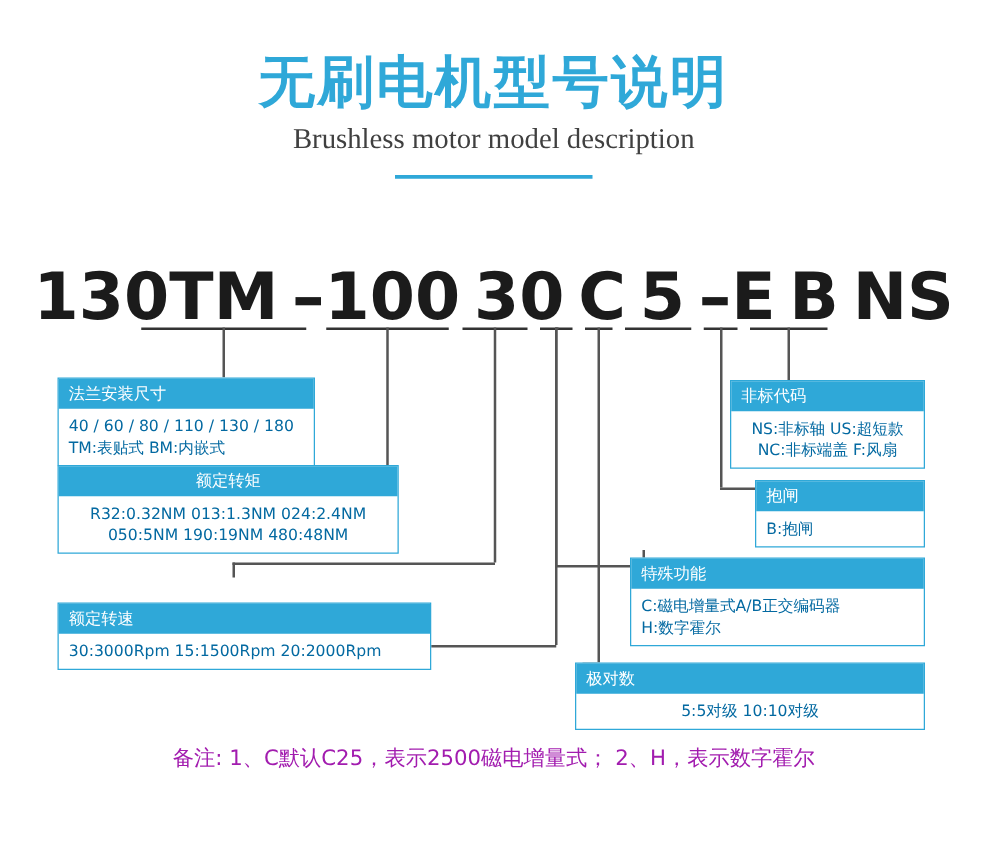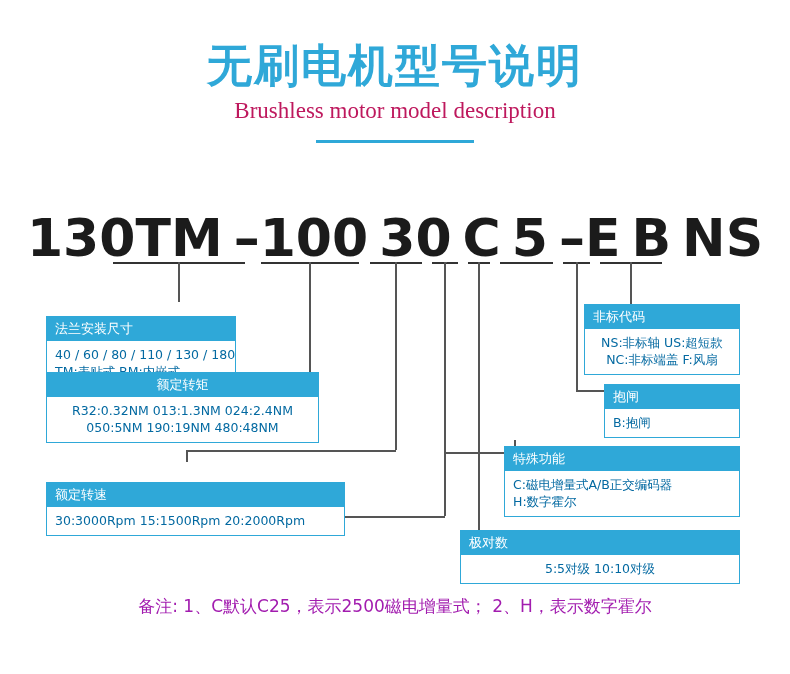--- a/index.html
+++ b/index.html
@@ -17,21 +17,21 @@
   .title-cn{
     position:absolute;left:0;top:36px;width:790px;
     text-align:center;
     font-size:45px;font-weight:bold;color:#2fa8d8;
     letter-spacing:2px;
     font-family:"DejaVu Sans","Liberation Sans",sans-serif;
   }
   .title-en{
     position:absolute;left:0;top:98px;width:790px;
     text-align:center;
-    font-size:23px;color:#be185d;
+    font-size:23px;color:#404040;
     font-family:"Liberation Serif","DejaVu Serif",serif;
   }
   .title-rule{
     position:absolute;left:316px;top:140px;width:158px;height:3px;
     background:#2fa8d8;
   }
 
   
   .code{
     position:absolute;top:208px;left:0;width:790px;
@@ -136,21 +136,21 @@
   <div class="vline" style="left:514px;top:440px;height:12px;"></div>
 
   <div class="vline" style="left:478px;top:262px;height:268px;"></div>
   <div class="hline" style="left:466px;top:530px;width:14px;"></div>
 
   <div class="vline" style="left:576px;top:262px;height:128px;"></div>
   <div class="hline" style="left:576px;top:390px;width:30px;"></div>
 
   <div class="vline" style="left:630px;top:262px;height:42px;"></div>
 
-  <div class="box" style="left:46px;top:302px;width:190px;margin-top:14px;">
+  <div class="box" style="left:46px;top:302px;width:206px;">
     <div class="hd">法兰安装尺寸</div>
     <div class="bd">
       <div class="row">40 / 60 / 80 / 110 / 130 / 180</div>
       <div class="row">TM:表贴式        BM:内嵌式</div>
     </div>
   </div>
 
   <div class="box" style="left:46px;top:372px;width:273px;text-align:center;">
     <div class="hd">额定转矩</div>
     <div class="bd">

